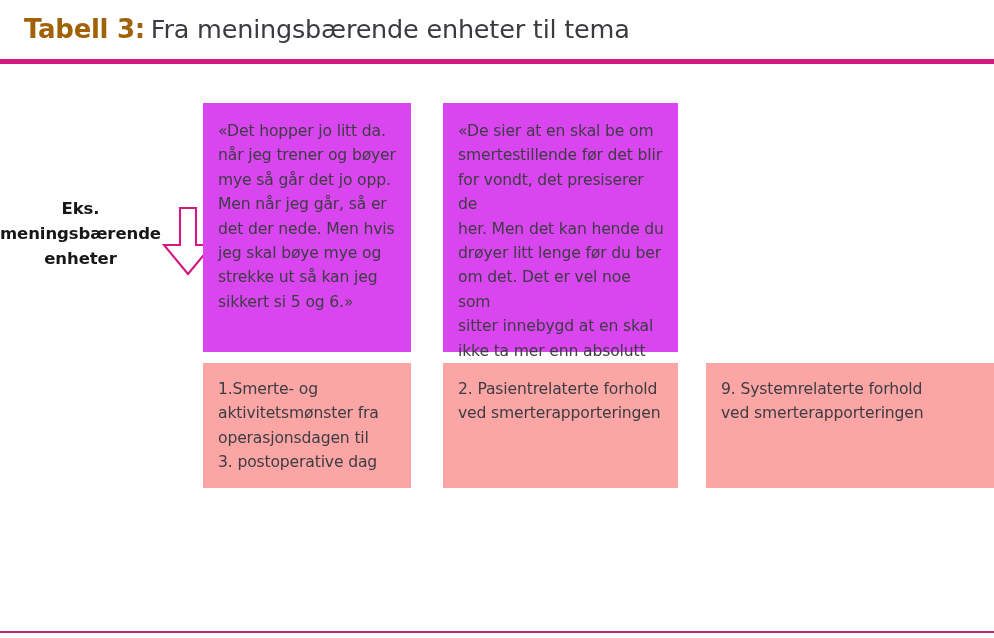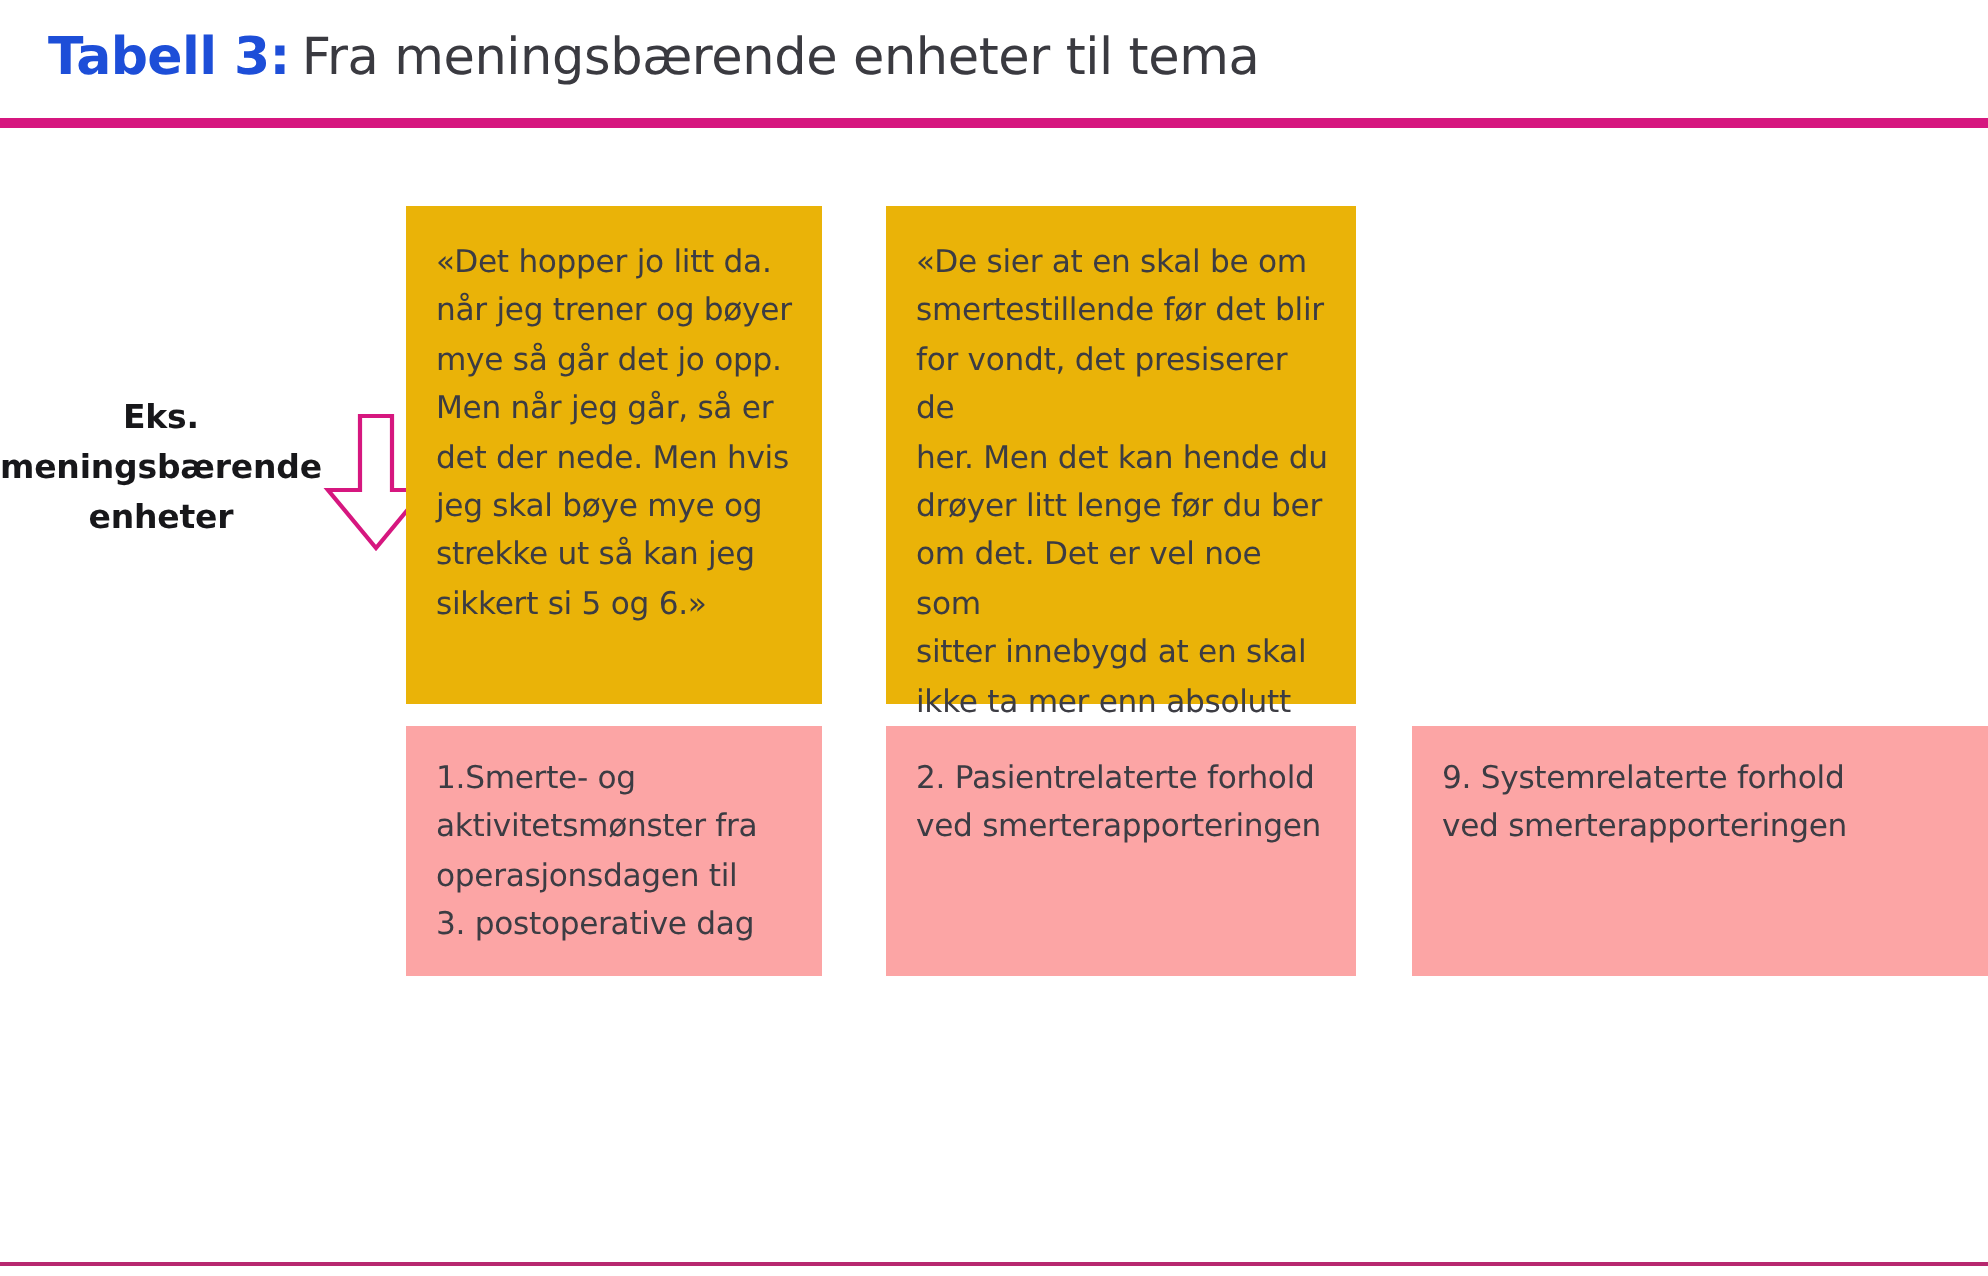--- a/index.html
+++ b/index.html
@@ -26,21 +26,21 @@
     align-items: center;
     padding-left: 24px;
     box-sizing: border-box;
   }
   .header-title {
     font-size: 25px;
     letter-spacing: -0.1px;
     white-space: nowrap;
   }
   .header-label {
-    color: #1d4ed8;
+    color: #a16207;
     font-weight: bold;
     font-size: 26px;
     letter-spacing: -0.3px;
   }
   .header-text {
     color: #3a3a40;
     font-weight: normal;
     font-size: 25.5px;
     letter-spacing: -0.2px;
     margin-left: 6px;
@@ -121,21 +121,21 @@
     font-size: 15.6px;
     line-height: 24.4px;
     color: #3c3c43;
     letter-spacing: -0.15px;
     white-space: pre-line;
   }
   .c0 { left: 203px; width: 208px; }
   .c1 { left: 443px; width: 235px; }
   .c2 { left: 706px; width: 288px; }
 
-  .row-0 .cell { background: #eab308; }
+  .row-0 .cell { background: #d946ef; }
   .row-1 .cell { background: #fca5a5; }
   .row-2 .cell { background: #cecece; }
 
   .row-1 .cell { padding-top: 14px; }
   .row-2 .cell { padding-top: 25px; }
 </style>
 </head>
 <body>
 
 <div class="header">

